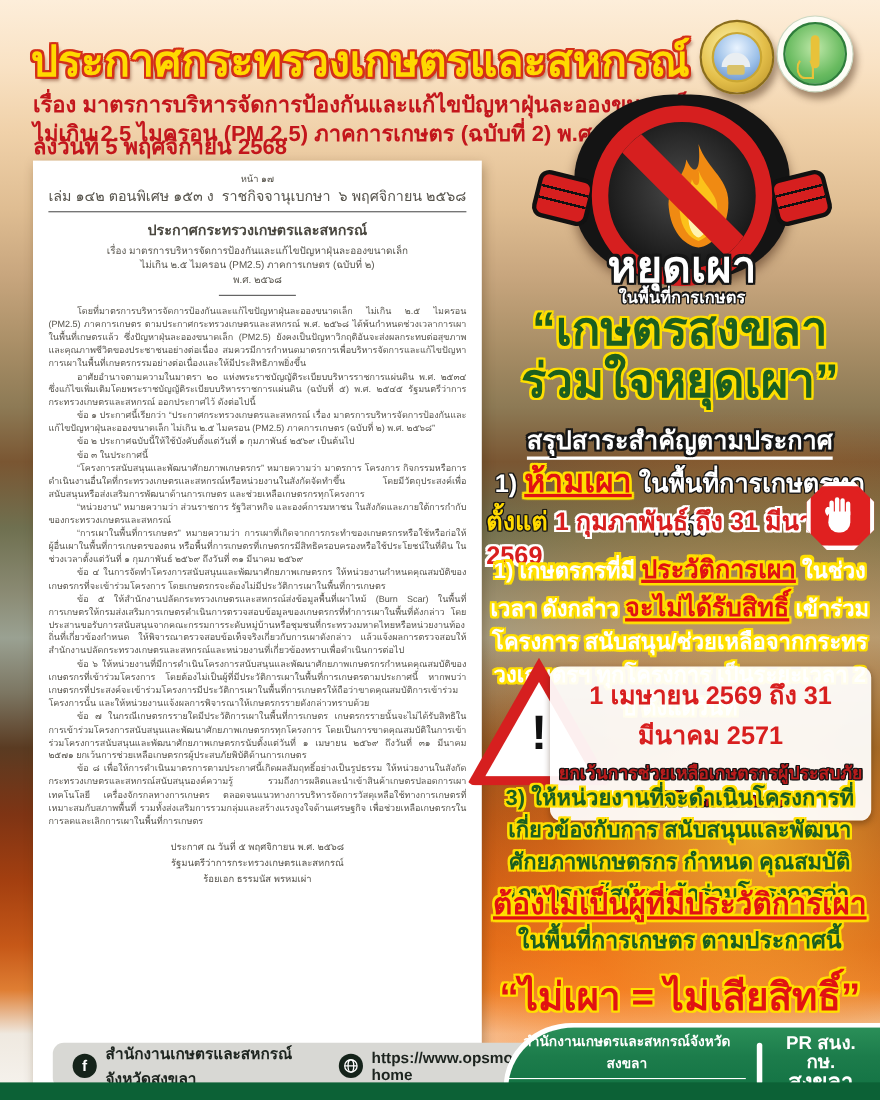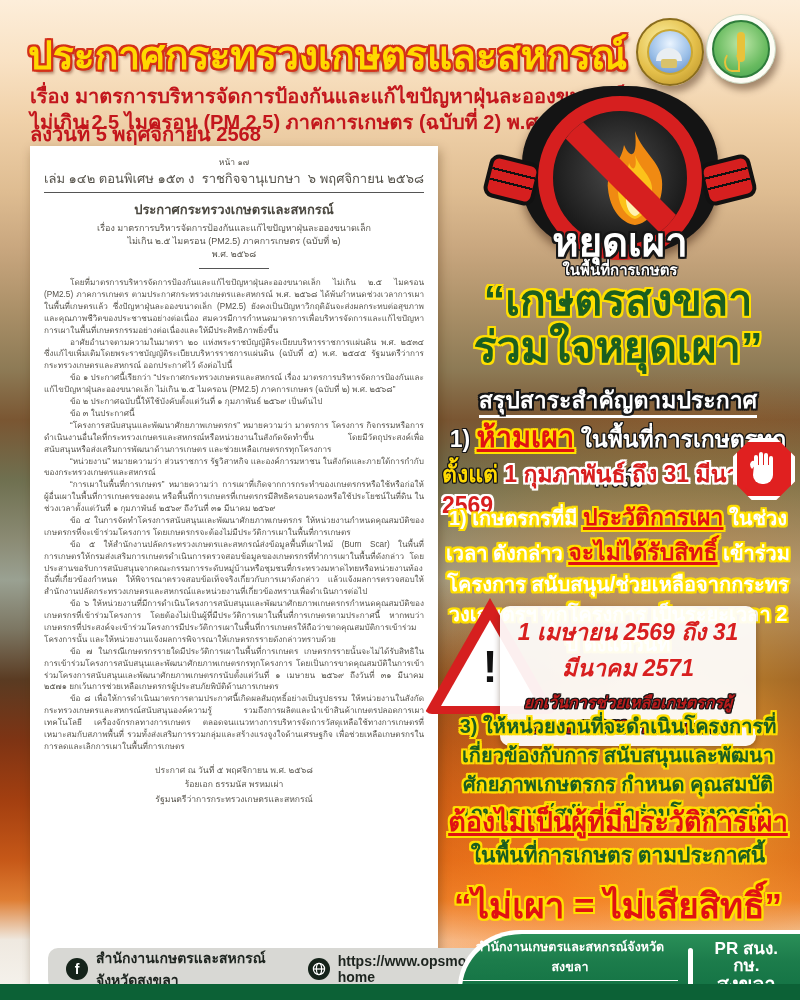--- a/index.html
+++ b/index.html
@@ -60,21 +60,21 @@
   .green-big{color:#1b5e20;font-size:43px;line-height:1.05;}
   .sum-head{color:#fff;font-size:23px;}
   .sum-head .u{border-bottom:3px solid #fff;padding-bottom:2px;}
   .p1{font-size:23px;color:#fff;}
   .p1 .hl{color:#e11212;font-size:29px;text-decoration:underline;text-decoration-thickness:3px;}
   .dateline{font-size:23px;}
   .dateline .lbl{color:#ffd900;}
   .dateline .val{color:#d81f1f;}
   .p2{font-size:20px;line-height:1.5;color:#fff;text-align:center;}
   .p2 .hl{color:#e11212;font-size:23px;text-decoration:underline;text-decoration-thickness:3px;}
-  .whitebox{left:500px;top:606px;width:256px;background:rgba(255,255,255,.93);border-radius:10px;padding:8px 6px 6px 6px;box-sizing:border-box;box-shadow:0 3px 6px rgba(60,30,10,.4);text-align:center;font-style:italic;}
+  .whitebox{left:500px;top:606px;width:292px;background:rgba(255,255,255,.93);border-radius:10px;padding:8px 6px 6px 6px;box-sizing:border-box;box-shadow:0 3px 6px rgba(60,30,10,.4);text-align:center;}
   .whitebox .d{color:#d81f1f;font-size:23px;font-weight:bold;}
   .whitebox .x{color:#b91c1c;font-size:16px;font-weight:bold;margin-top:4px;}
   .warn{left:424px;top:598px;width:132px;height:116px;}
   .warn .tri{position:absolute;inset:0;background:#d61f1f;clip-path:polygon(50% 0,100% 100%,0 100%);border-radius:8px;}
   .warn .tri-in{position:absolute;left:17px;top:22px;width:98px;height:86px;background:#fff;clip-path:polygon(50% 0,100% 100%,0 100%);}
   .warn .bang{position:absolute;left:0;top:44px;width:132px;text-align:center;font-size:44px;font-weight:bold;color:#111;}
   .p3{font-size:20px;line-height:1.45;color:#1b5e20;}
   .p3hl{font-size:27px;color:#e11212;text-decoration:underline;text-decoration-thickness:3px;}
   .p3tail{font-size:21px;color:#1b5e20;}
   .slogan{font-size:35px;color:#e11212;}
@@ -141,22 +141,22 @@
     <p>“โครงการสนับสนุนและพัฒนาศักยภาพเกษตรกร” หมายความว่า มาตรการ โครงการ กิจกรรมหรือการดำเนินงานอื่นใดที่กระทรวงเกษตรและสหกรณ์หรือหน่วยงานในสังกัดจัดทำขึ้น โดยมีวัตถุประสงค์เพื่อสนับสนุนหรือส่งเสริมการพัฒนาด้านการเกษตร และช่วยเหลือเกษตรกรทุกโครงการ</p>
     <p>“หน่วยงาน” หมายความว่า ส่วนราชการ รัฐวิสาหกิจ และองค์การมหาชน ในสังกัดและภายใต้การกำกับของกระทรวงเกษตรและสหกรณ์</p>
     <p>“การเผาในพื้นที่การเกษตร” หมายความว่า การเผาที่เกิดจากการกระทำของเกษตรกรหรือใช้หรือก่อให้ผู้อื่นเผาในพื้นที่การเกษตรของตน หรือพื้นที่การเกษตรที่เกษตรกรมีสิทธิครอบครองหรือใช้ประโยชน์ในที่ดิน ในช่วงเวลาตั้งแต่วันที่ ๑ กุมภาพันธ์ ๒๕๖๙ ถึงวันที่ ๓๑ มีนาคม ๒๕๖๙</p>
     <p>ข้อ ๔ ในการจัดทำโครงการสนับสนุนและพัฒนาศักยภาพเกษตรกร ให้หน่วยงานกำหนดคุณสมบัติของเกษตรกรที่จะเข้าร่วมโครงการ โดยเกษตรกรจะต้องไม่มีประวัติการเผาในพื้นที่การเกษตร</p>
     <p>ข้อ ๕ ให้สำนักงานปลัดกระทรวงเกษตรและสหกรณ์ส่งข้อมูลพื้นที่เผาไหม้ (Burn Scar) ในพื้นที่การเกษตรให้กรมส่งเสริมการเกษตรดำเนินการตรวจสอบข้อมูลของเกษตรกรที่ทำการเผาในพื้นที่ดังกล่าว โดยประสานขอรับการสนับสนุนจากคณะกรรมการระดับหมู่บ้านหรือชุมชนที่กระทรวงมหาดไทยหรือหน่วยงานท้องถิ่นที่เกี่ยวข้องกำหนด ให้พิจารณาตรวจสอบข้อเท็จจริงเกี่ยวกับการเผาดังกล่าว แล้วแจ้งผลการตรวจสอบให้สำนักงานปลัดกระทรวงเกษตรและสหกรณ์และหน่วยงานที่เกี่ยวข้องทราบเพื่อดำเนินการต่อไป</p>
     <p>ข้อ ๖ ให้หน่วยงานที่มีการดำเนินโครงการสนับสนุนและพัฒนาศักยภาพเกษตรกรกำหนดคุณสมบัติของเกษตรกรที่เข้าร่วมโครงการ โดยต้องไม่เป็นผู้ที่มีประวัติการเผาในพื้นที่การเกษตรตามประกาศนี้ หากพบว่าเกษตรกรที่ประสงค์จะเข้าร่วมโครงการมีประวัติการเผาในพื้นที่การเกษตรให้ถือว่าขาดคุณสมบัติการเข้าร่วมโครงการนั้น และให้หน่วยงานแจ้งผลการพิจารณาให้เกษตรกรรายดังกล่าวทราบด้วย</p>
     <p>ข้อ ๗ ในกรณีเกษตรกรรายใดมีประวัติการเผาในพื้นที่การเกษตร เกษตรกรรายนั้นจะไม่ได้รับสิทธิในการเข้าร่วมโครงการสนับสนุนและพัฒนาศักยภาพเกษตรกรทุกโครงการ โดยเป็นการขาดคุณสมบัติในการเข้าร่วมโครงการสนับสนุนและพัฒนาศักยภาพเกษตรกรนับตั้งแต่วันที่ ๑ เมษายน ๒๕๖๙ ถึงวันที่ ๓๑ มีนาคม ๒๕๗๑ ยกเว้นการช่วยเหลือเกษตรกรผู้ประสบภัยพิบัติด้านการเกษตร</p>
     <p>ข้อ ๘ เพื่อให้การดำเนินมาตรการตามประกาศนี้เกิดผลสัมฤทธิ์อย่างเป็นรูปธรรม ให้หน่วยงานในสังกัดกระทรวงเกษตรและสหกรณ์สนับสนุนองค์ความรู้ รวมถึงการผลิตและนำเข้าสินค้าเกษตรปลอดการเผา เทคโนโลยี เครื่องจักรกลทางการเกษตร ตลอดจนแนวทางการบริหารจัดการวัสดุเหลือใช้ทางการเกษตรที่เหมาะสมกับสภาพพื้นที่ รวมทั้งส่งเสริมการรวมกลุ่มและสร้างแรงจูงใจด้านเศรษฐกิจ เพื่อช่วยเหลือเกษตรกรในการลดและเลิกการเผาในพื้นที่การเกษตร</p>
     <div class="sig">
       <div>ประกาศ ณ วันที่ ๕ พฤศจิกายน พ.ศ. ๒๕๖๘</div>
+      <div>รัฐมนตรีว่าการกระทรวงเกษตรและสหกรณ์</div>
       <div>ร้อยเอก ธรรมนัส  พรหมเผ่า</div>
-      <div>รัฐมนตรีว่าการกระทรวงเกษตรและสหกรณ์</div>
     </div>
   </div>
 
   <div class="abs emblem">
     <div class="blob"></div>
     <div class="fist l"></div>
     <div class="fist r"></div>
     <div class="ring">
       <svg width="112" height="120" viewBox="0 0 100 120">
         <path d="M50 6 C58 30 80 38 77 64 C75 84 64 98 50 100 C36 98 25 84 23 64 C21 44 36 40 39 20 C45 34 53 34 50 6 Z" fill="#f08a12"></path>

